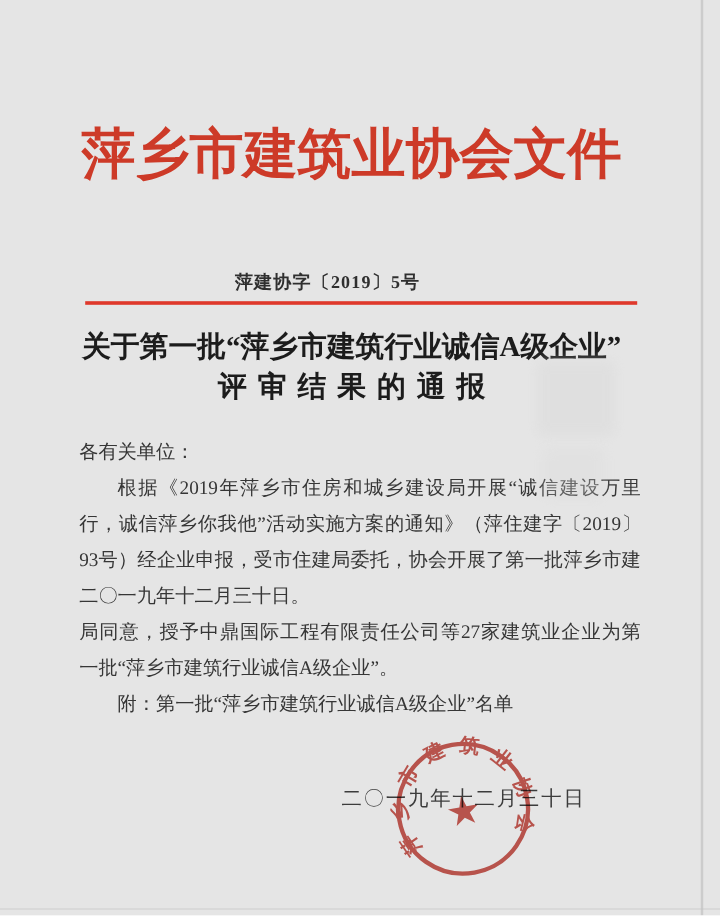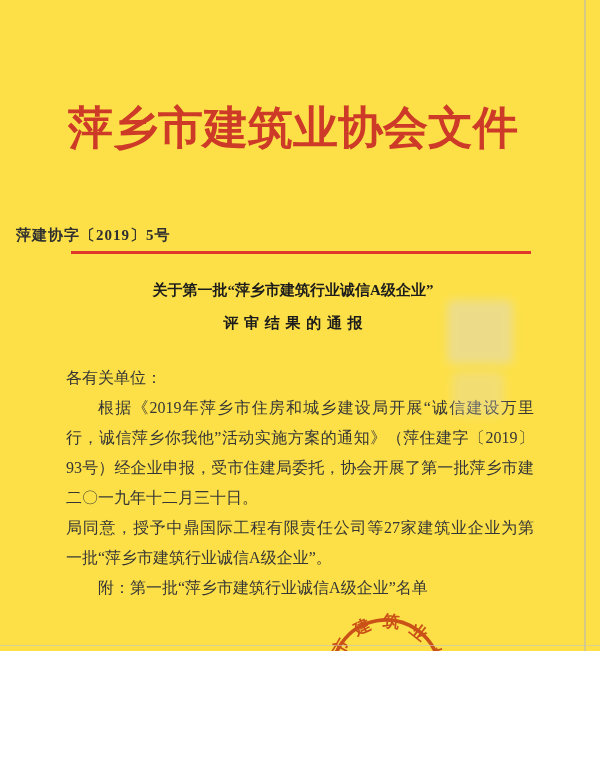--- a/index.html
+++ b/index.html
@@ -2,63 +2,64 @@
 <html><head>
 <meta charset="utf-8">
 <style>
   * { margin: 0; padding: 0; box-sizing: border-box; }
   html, body { background: #ffffff; }
   body { font-family: "Liberation Serif", "DejaVu Serif", serif; }
 
   .page {
     position: relative;
     width: 600px;
-    height: 651px;
+    height: 763px;
     margin: 0 auto;
-    background: #fde047;
+    background: #e5e5e5;
     overflow: hidden;
     color: #333;
   }
 
   
   .org-title {
     position: absolute;
     top: 98px; left: 0; right: 14px;
     text-align: center;
     font-size: 45px;
     font-weight: 900;
     letter-spacing: 0px;
     color: #cd3a28;
     white-space: nowrap;
   }
 
   
   .doc-number {
     position: absolute;
     top: 226px; left: 16px; right: 70px;
+    text-align: center;
     font-size: 15px;
     font-weight: 600;
     letter-spacing: 1px;
     color: #2f2f2f;
   }
   .red-rule {
     position: absolute;
     top: 251px; left: 71px;
     width: 460px; height: 2.5px;
     background: #df382b;
   }
 
   
   .doc-title {
     position: absolute;
     top: 274px; left: 0; right: 14px;
     text-align: center;
     font-weight: bold;
     color: #1c1c1c;
-    font-size: 15px;
+    font-size: 24px;
     line-height: 33px;
   }
   .doc-title .spaced {
     letter-spacing: 0.38em;
     margin-left: 0.38em;
   }
 
   
   .body-block {
     position: absolute;

